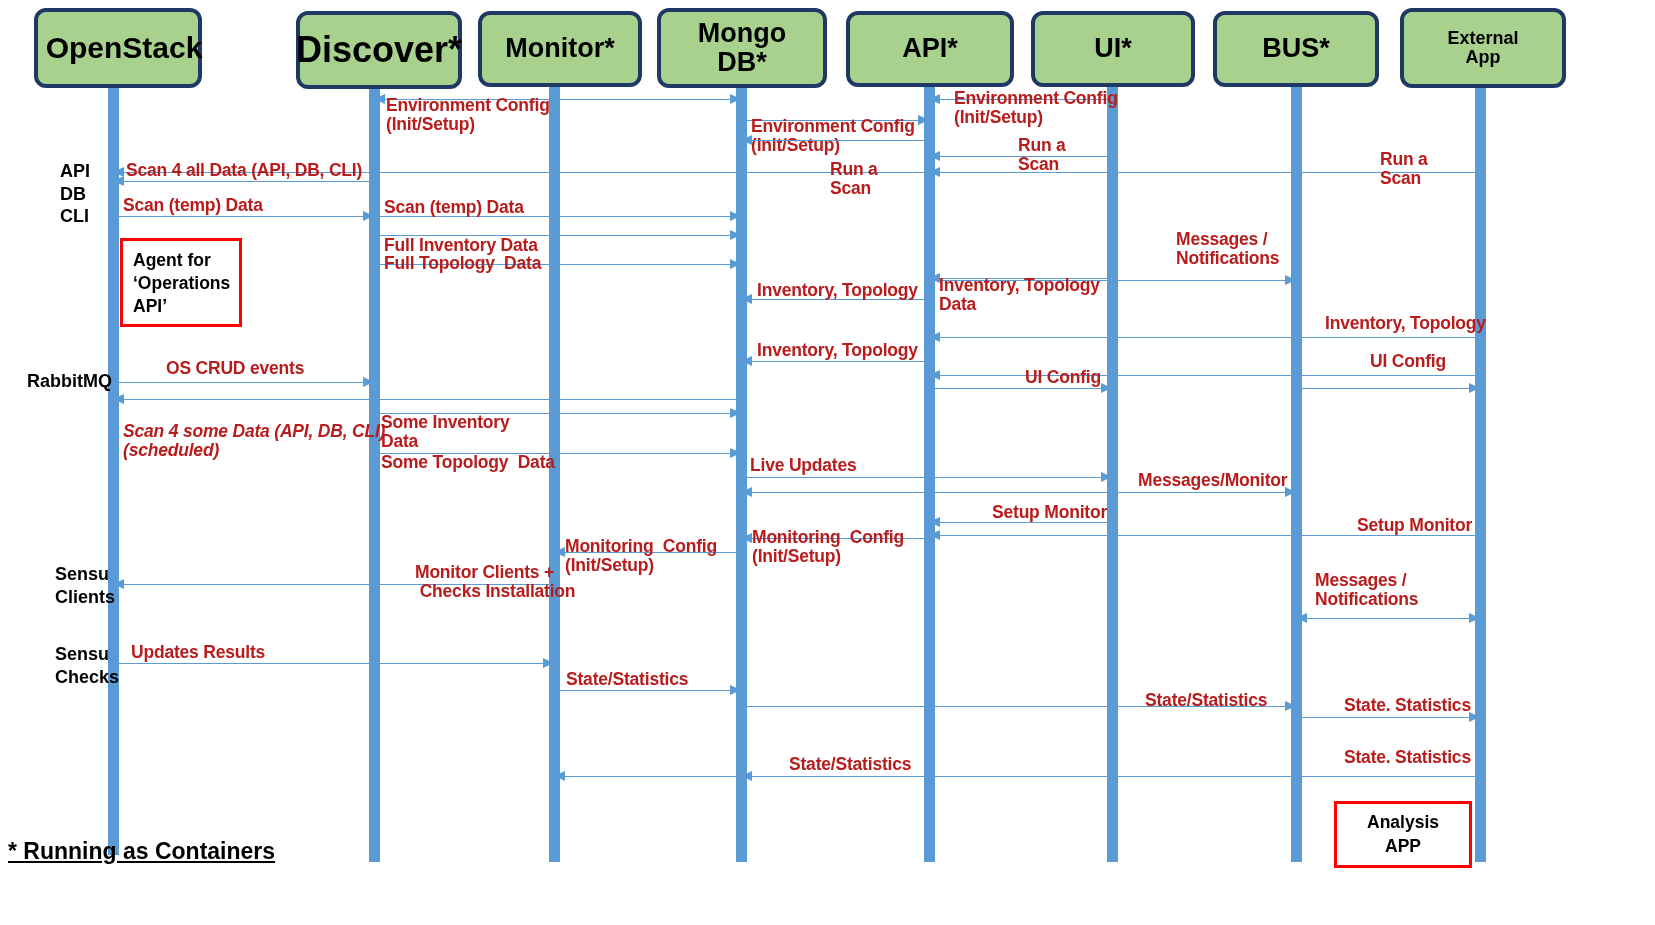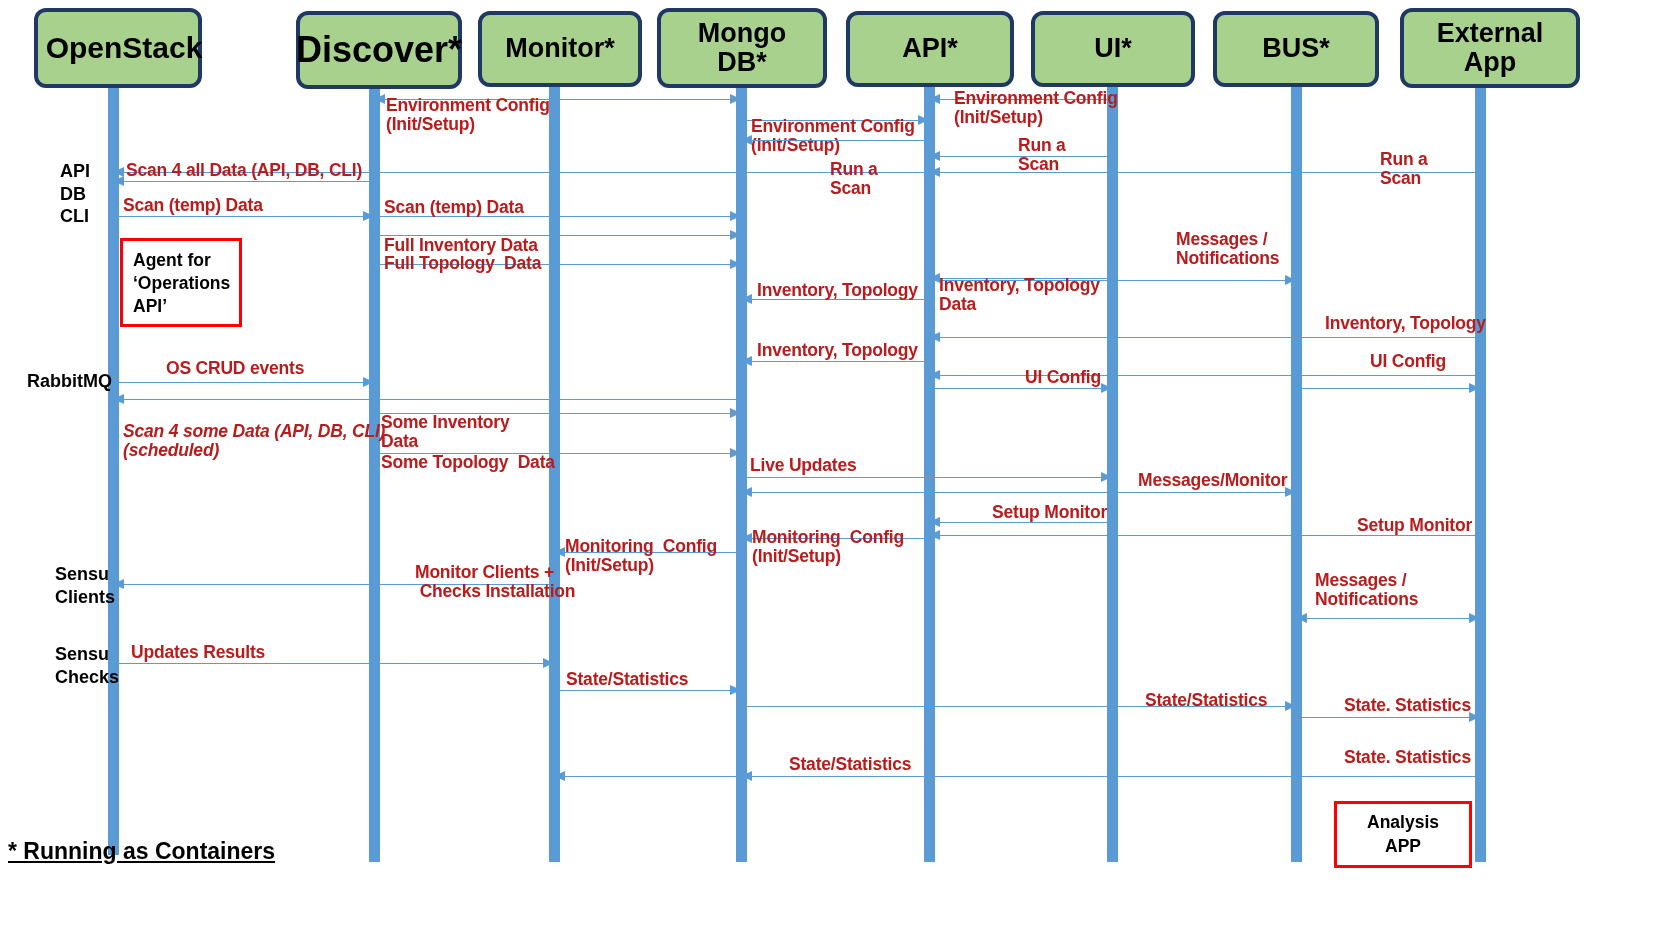--- a/index.html
+++ b/index.html
@@ -264,21 +264,21 @@
       </div>
       <div class="actor-box" style="left: 846px; top: 11px; width: 168px; height: 76px; font-size: 27px;">
         <span style="white-space: pre-line;">API*</span>
       </div>
       <div class="actor-box" style="left: 1031px; top: 11px; width: 164px; height: 76px; font-size: 27px;">
         <span style="white-space: pre-line;">UI*</span>
       </div>
       <div class="actor-box" style="left: 1213px; top: 11px; width: 166px; height: 76px; font-size: 27px;">
         <span style="white-space: pre-line;">BUS*</span>
       </div>
-      <div class="actor-box" style="left: 1400px; top: 8px; width: 180px; height: 80px; font-size: 27px;">
+      <div class="actor-box" style="left: 1400px; top: 8px; width: 166px; height: 80px; font-size: 18px;">
         <span style="white-space: pre-line;">External
 App</span>
       </div>
     </div>
   <div id="sidelabels-layer">
       <div class="sidelbl" style="left: 60px; top: 160px;">API
 DB
 CLI</div>
       <div class="sidelbl" style="left: 27px; top: 370px;">RabbitMQ</div>
       <div class="sidelbl" style="left: 55px; top: 563px;">Sensu

